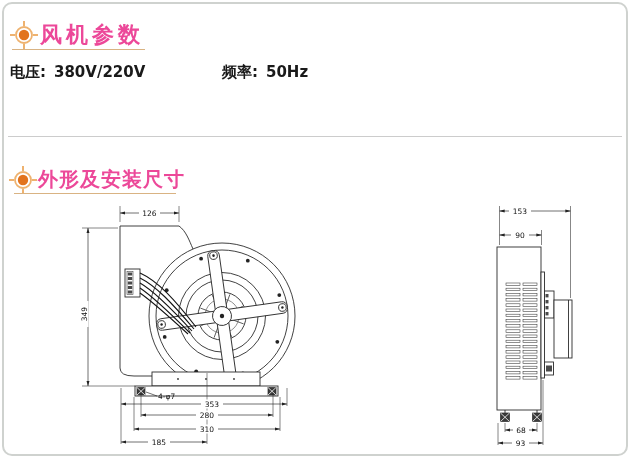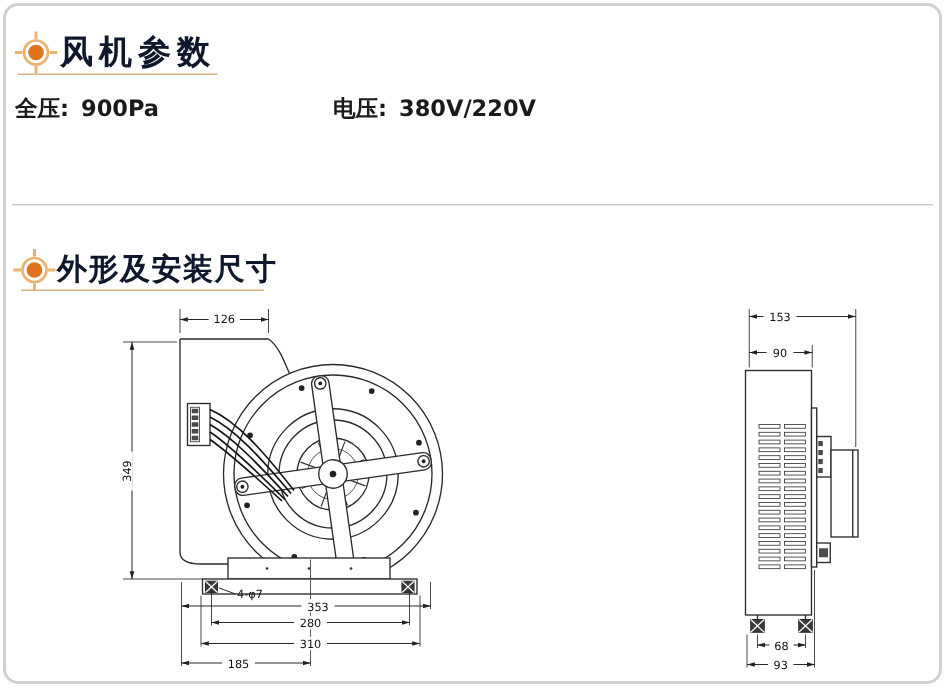--- a/index.html
+++ b/index.html
@@ -3,21 +3,21 @@
 <meta charset="utf-8">
 <style>
   html,body{margin:0;padding:0;background:#ffffff;}
   body{width:630px;height:459px;position:relative;overflow:hidden;
        font-family:"DejaVu Sans","Liberation Sans",sans-serif;color:#1a1a1a;}
   .frame{position:absolute;left:2px;top:2px;width:622px;height:450px;
          border:2px solid #cfd2cf;border-radius:10px;background:#fff;}
   .bullseye{position:absolute;width:30px;height:30px;}
   .icon1{left:9px;top:20px;}
   .icon2{left:8px;top:165px;}
-  .section-title{position:absolute;font-weight:bold;color:#0f172a;}
+  .section-title{position:absolute;font-weight:bold;color:#ec4899;}
   .title1{left:40px;top:20px;font-size:22px;letter-spacing:4px;}
   .title2{left:38px;top:166px;font-size:20px;letter-spacing:1px;}
   .underline{position:absolute;height:1px;background:#d9b383;}
   .u1{left:12px;top:49px;width:133px;}
   .u2{left:14px;top:193px;width:162px;}
   .divider{position:absolute;left:8px;top:136px;width:614px;height:1px;background:#cccccc;}
   .param-grid{position:absolute;left:10px;top:57px;width:612px;display:grid;
               grid-template-columns:212px 182px 1fr;grid-auto-rows:30px;align-items:center;}
   .param{white-space:nowrap;font-size:15px;font-weight:bold;}
   .param-label{margin-right:8px;}
@@ -48,24 +48,24 @@
       <path d="M15,1 V6 M15,24 V29 M1,15 H6 M24,15 H29"></path>
     </g>
   <circle cx="15" cy="15" r="8" fill="none" stroke="#eeb26f" stroke-width="1.8"></circle>
   <circle cx="15" cy="15" r="5.2" fill="#e2731d"></circle>
 </svg>
 <div class="section-title title1">风机参数</div>
 <div class="underline u1"></div>
 
 <div class="param-grid">
   <div class="param">
-    <span class="param-label">全压:</span><span class="param-value">900Pa</span>
+    <span class="param-label">电压:</span><span class="param-value">380V/220V</span>
   </div>
   <div class="param">
-    <span class="param-label">电压:</span><span class="param-value">380V/220V</span>
+    <span class="param-label">频率:</span><span class="param-value">50Hz</span>
   </div>
 </div>
 
 <div class="divider"></div>
 
 <svg class="bullseye icon2" viewBox="0 0 30 30">
   <g stroke="#eeb26f" stroke-width="2">
       <path d="M15,1 V6 M15,24 V29 M1,15 H6 M24,15 H29"></path>
     </g>
   <circle cx="15" cy="15" r="8" fill="none" stroke="#eeb26f" stroke-width="1.8"></circle>

